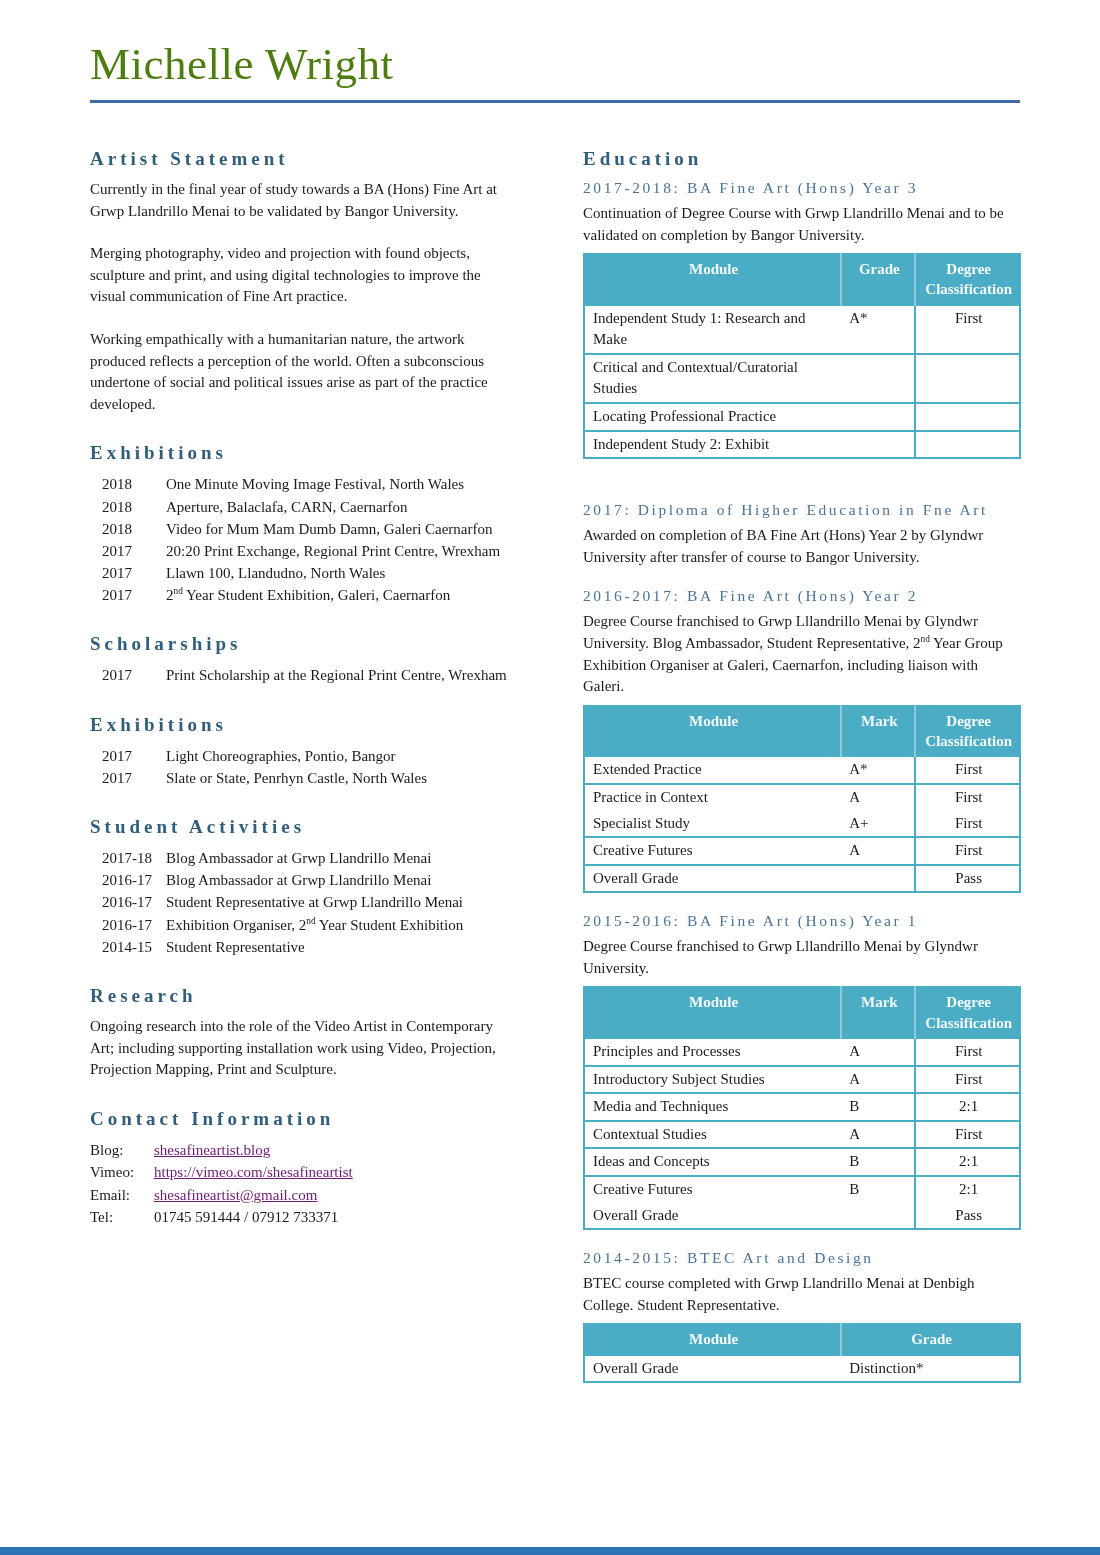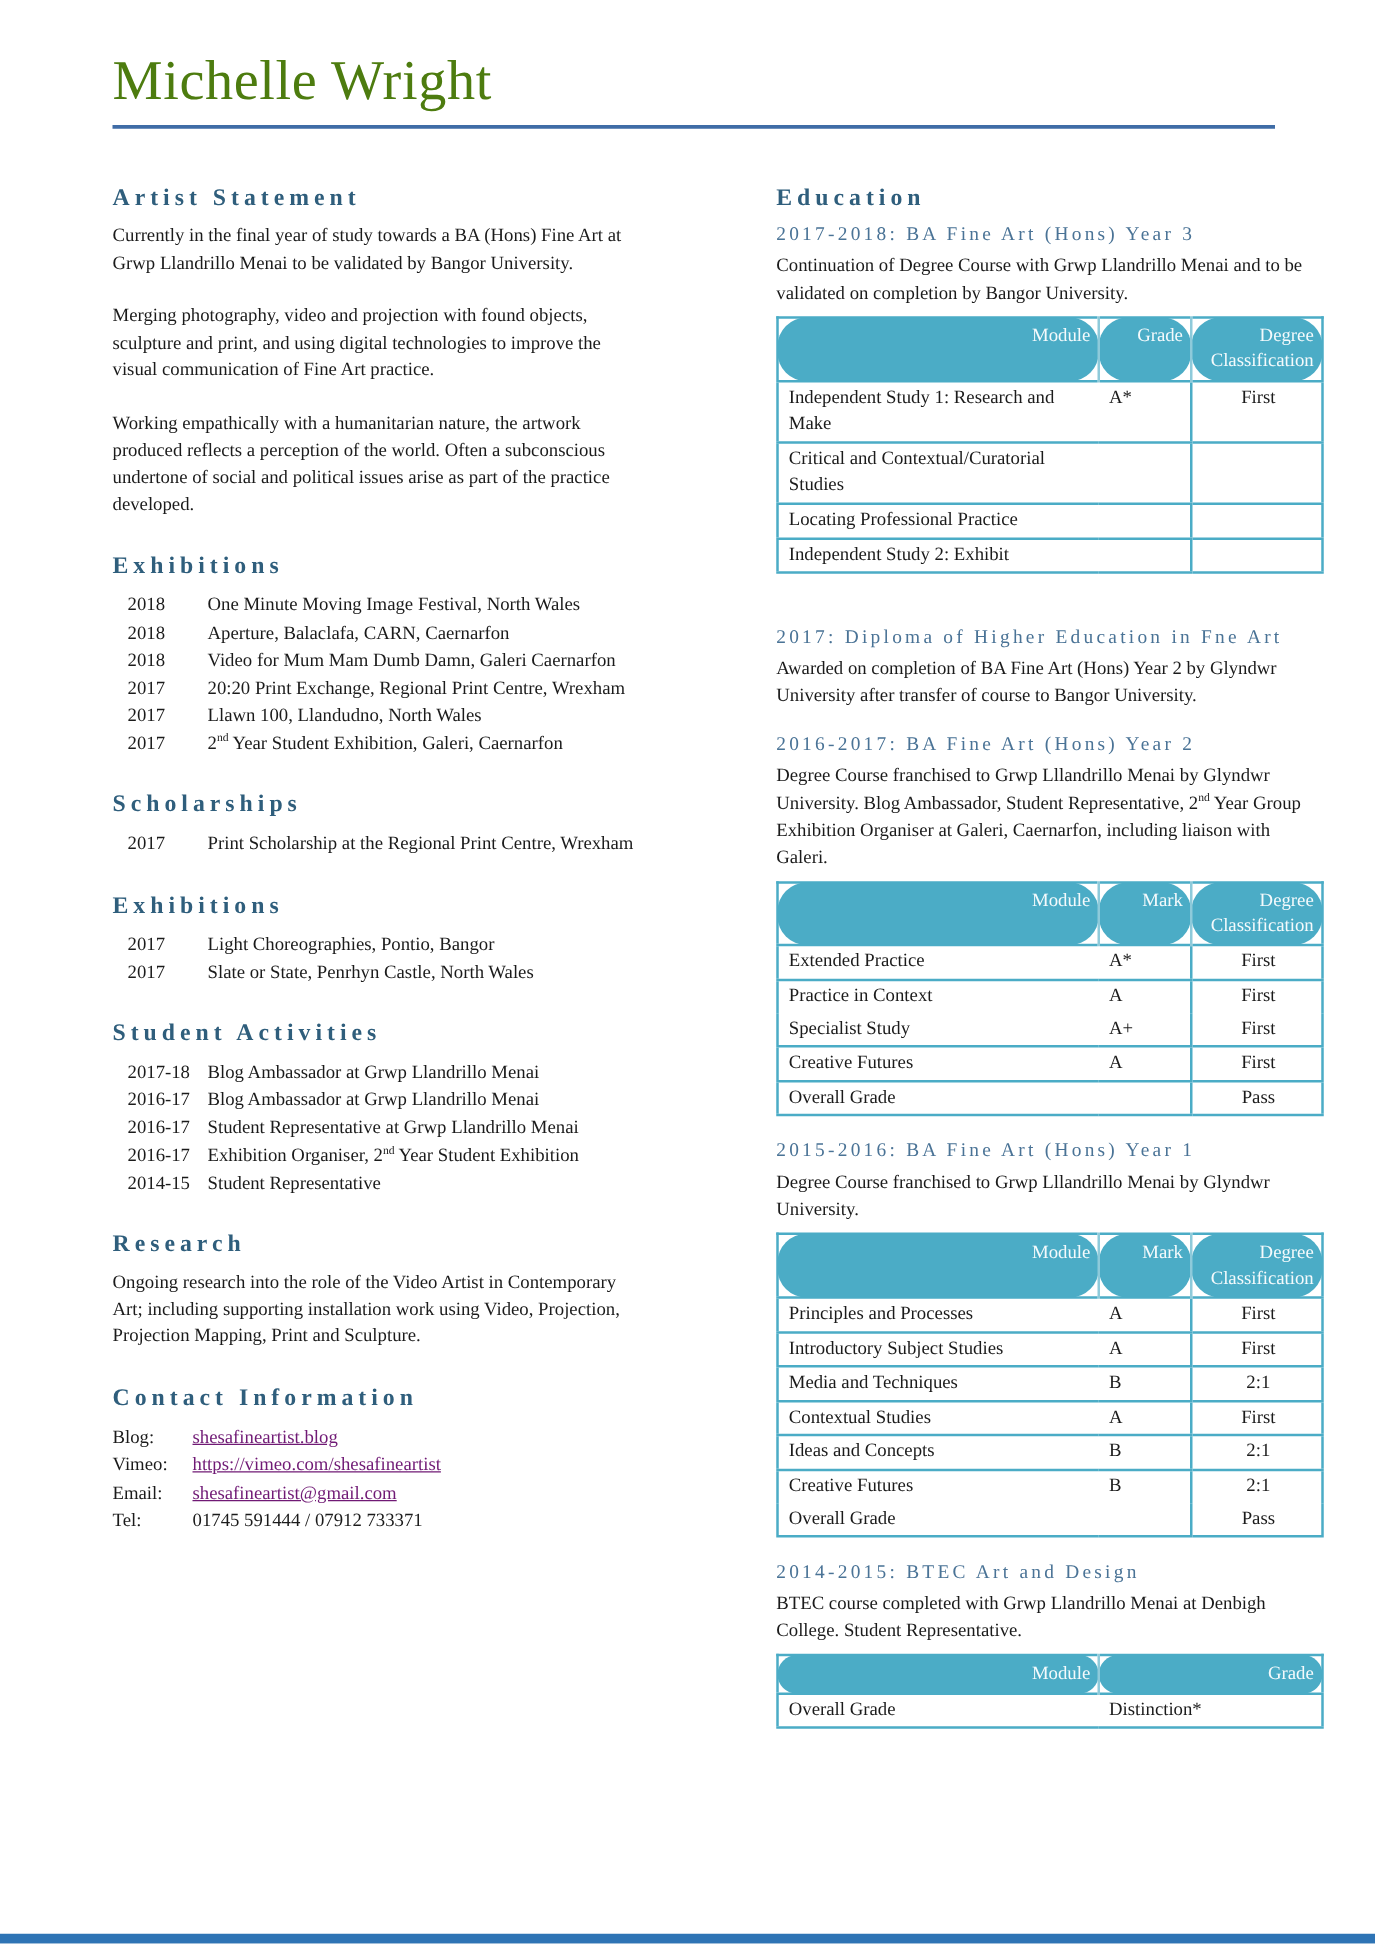--- a/index.html
+++ b/index.html
@@ -4,21 +4,21 @@
 <style>
   html,body { margin:0; padding:0; background:#e8e8e8; }
   .page {
     width:1100px; height:1555px; margin:0 auto; position:relative;
     background:#ffffff; overflow:hidden;
     font-family:"Liberation Serif","DejaVu Serif",serif; color:#1b1b1b;
   }
   .inner { padding:38px 80px 0 90px; }
   .doc-title { font-size:45px; font-weight:normal; color:#4d7c0f; margin:0 0 10px 0; letter-spacing:0.5px; }
   .title-rule { border:none; border-top:3px solid #3F6CA6; margin:0 0 20px 0; }
-  .cols { display:flex; gap:103px; align-items:flex-start; }
+  .cols { display:flex; gap:65px; align-items:flex-start; }
   .col-left  { width:428px; flex:none; }
   .col-right { width:438px; flex:none; }
 
   .h1 { font-size:19px; font-weight:bold; letter-spacing:4px; color:#2F5E7C; margin:27px 0 9px 0; }
   .h1.first { margin-top:25px; }
 
   .body-p { font-size:15px; line-height:1.44; margin:0 0 21px 0; }
   .body-p.last { margin-bottom:0; }
 
   .yrow { display:flex; font-size:15px; line-height:1.48; }
@@ -29,22 +29,22 @@
   .cl { width:64px; flex:none; }
   .crow a { color:#701a75; text-decoration:underline; }
 
   .h2 { font-size:15.5px; font-weight:normal; letter-spacing:2.6px; color:#4A7396; margin:19px 0 6px 0; }
   .h2.first { margin-top:7px; }
   .h2.gap-lg { margin-top:42px; }
   .edu-desc { font-size:15px; line-height:1.44; margin:0 0 7px 0; }
 
   table { width:100%; border-collapse:collapse; border:2px solid #4BACC6; margin:2px 0 10px 0; }
   th {
-    background:#4BACC6; color:#F4FAFC; font-weight:normal; text-align:right;
-    font-size:15px; line-height:1.35; padding:4px 6px 4px 8px; vertical-align:top;border-radius:23px;
+    background:#4BACC6; color:#F4FAFC; font-weight:bold; text-align:center;
+    font-size:15px; line-height:1.35; padding:4px 6px 4px 8px; vertical-align:top;
   }
   th + th { border-left:2px solid #8ECADA; }
   td {
     font-size:15px; line-height:1.44; padding:2px 6px 2px 8px; vertical-align:top;
     border-top:2px solid #4BACC6; border-bottom:2px solid #4BACC6;
   }
   td.vline { border-left:2px solid #4BACC6;text-align:center; }
   tr.grp-top td { border-bottom:none; }
   tr.grp-bottom td { border-top:none; }
 

